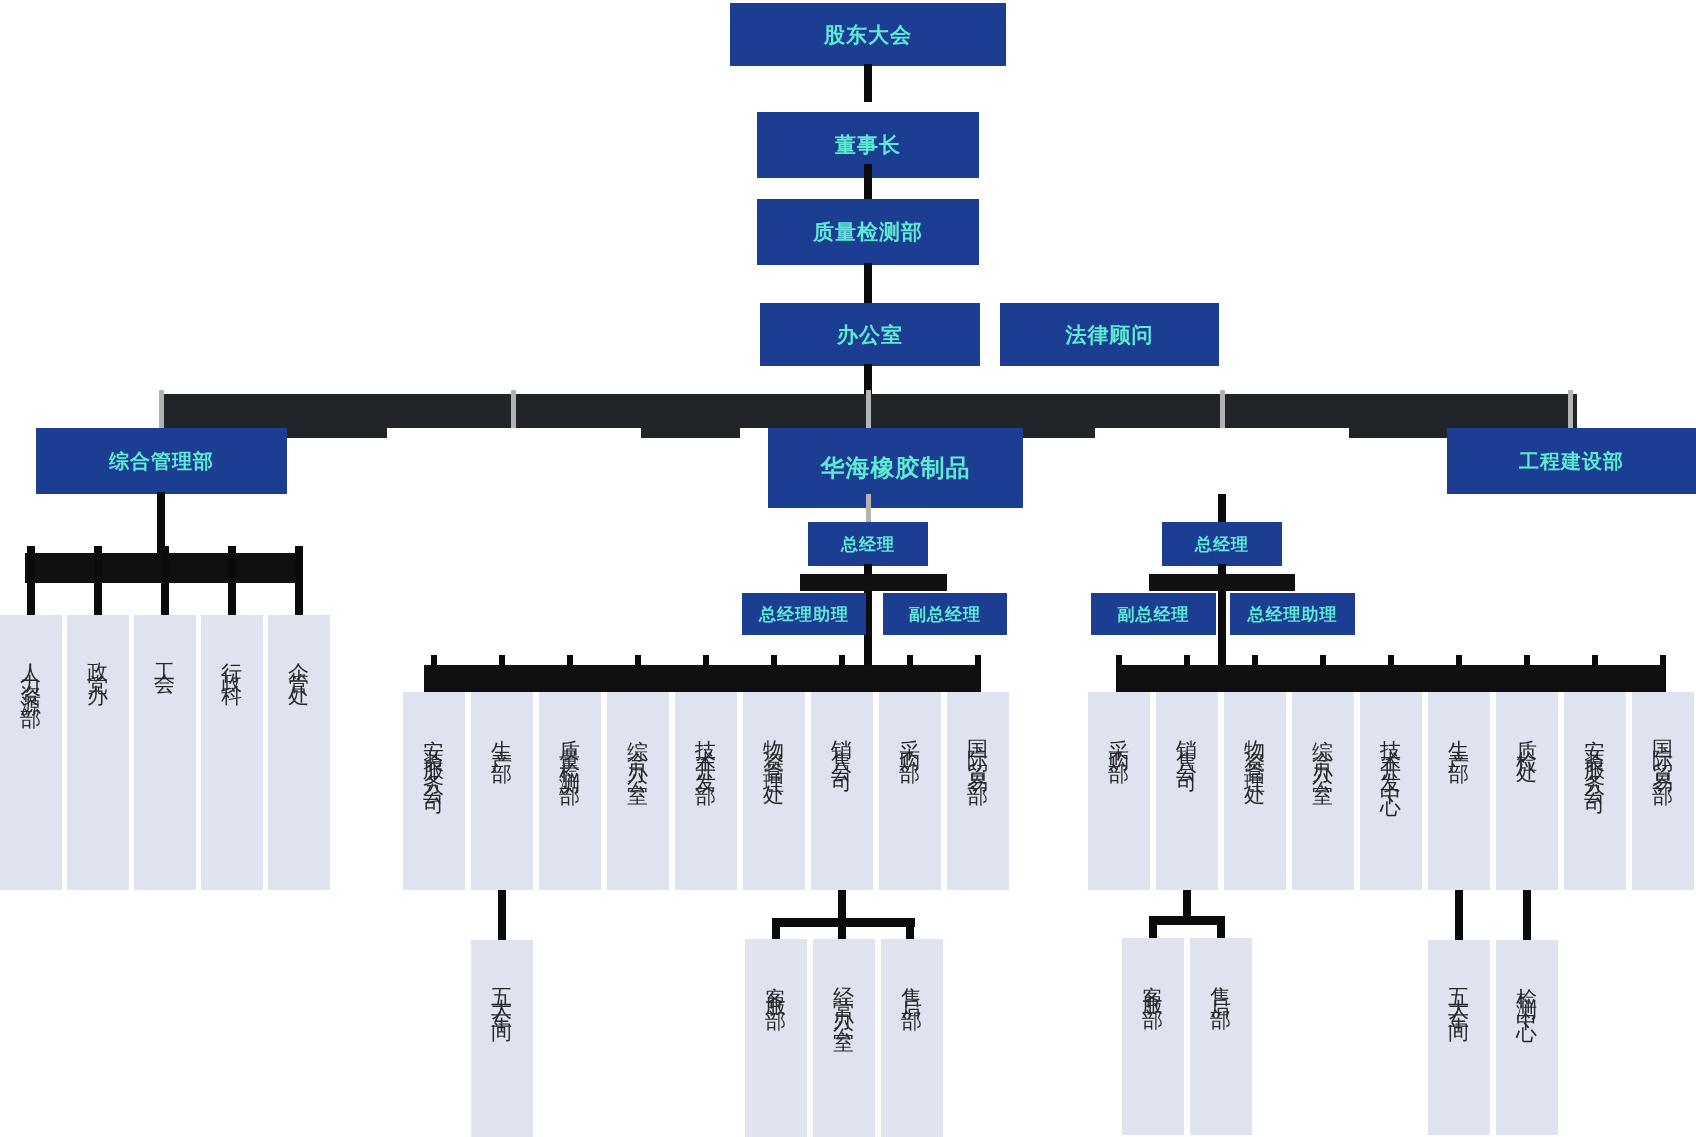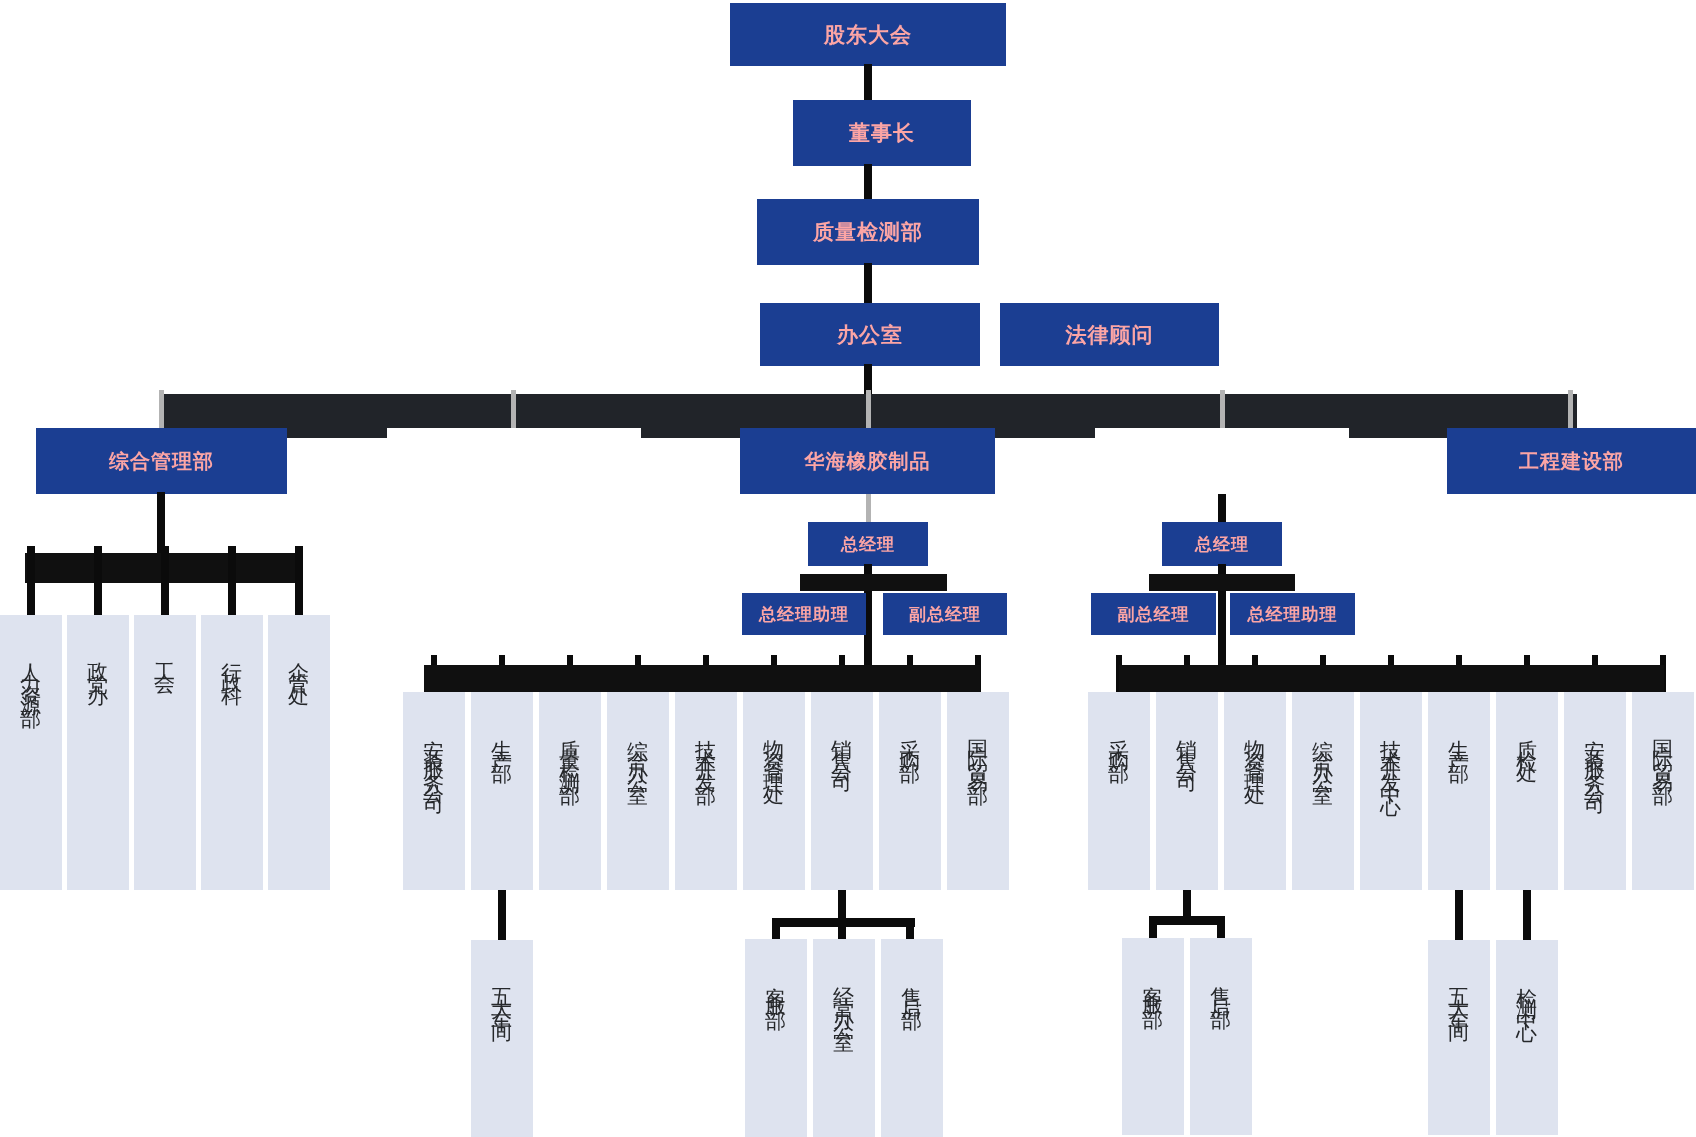--- a/index.html
+++ b/index.html
@@ -1,60 +1,60 @@
 <!DOCTYPE html>
 <html><head>
 <meta charset="utf-8">
 <style>
   html,body{margin:0;padding:0;background:#ffffff;}
   .canvas{position:relative;width:1696px;height:1137px;background:#ffffff;overflow:hidden;
           font-family:"Liberation Sans","DejaVu Sans",sans-serif;}
   
-  .bbox{position:absolute;background:#1b3e92;color:#fca5a5;display:flex;align-items:center;
+  .bbox{position:absolute;background:#1b3e92;color:#5eead4;display:flex;align-items:center;
         justify-content:center;font-weight:bold;font-size:21px;letter-spacing:1px;white-space:nowrap;}
   .bbox.sm{font-size:17px;}
   
   .lbox{position:absolute;background:#dee3ef;display:flex;justify-content:center;}
   .lbox span{writing-mode:vertical-rl;text-orientation:upright;font-size:21px;color:#26282b;
              letter-spacing:11px;padding-top:31px;line-height:1;}
   
   .bar{position:absolute;background:#212429;}
   .bar2{position:absolute;background:#101010;}
   .vline{position:absolute;background:#0b0b0b;}
   .gline{position:absolute;background:#b3b3b3;}
 </style>
 </head>
 <body>
 
 <div class="canvas">
 
   <div class="bbox" style="left:730px;top:3px;width:276px;height:63px;">股东大会</div>
   <div class="vline" style="left:864px;top:64px;width:8px;height:38px;"></div>
-  <div class="bbox" style="left:757px;top:100px;width:178px;height:66px;margin-left:36px;">董事长</div>
+  <div class="bbox" style="left:757px;top:112px;width:222px;height:66px;">董事长</div>
   <div class="vline" style="left:864px;top:164px;width:8px;height:37px;"></div>
   <div class="bbox" style="left:757px;top:199px;width:222px;height:66px;">质量检测部</div>
   <div class="vline" style="left:864px;top:263px;width:8px;height:42px;"></div>
 
   <div class="bbox" style="left:760px;top:303px;width:220px;height:63px;">办公室</div>
   <div class="bbox" style="left:1000px;top:303px;width:219px;height:63px;">法律顾问</div>
   <div class="vline" style="left:864px;top:364px;width:8px;height:32px;"></div>
 
   <div class="bar" style="left:160px;top:394px;width:1417px;height:34px;"></div>
   <div class="bar" style="left:287px;top:426px;width:100px;height:12px;"></div>
   <div class="bar" style="left:641px;top:426px;width:99px;height:12px;"></div>
   <div class="bar" style="left:995px;top:426px;width:100px;height:12px;"></div>
   <div class="bar" style="left:1349px;top:426px;width:98px;height:12px;"></div>
   <div class="gline" style="left:159px;top:390px;width:5px;height:38px;"></div>
   <div class="gline" style="left:511px;top:390px;width:5px;height:38px;"></div>
   <div class="gline" style="left:866px;top:390px;width:5px;height:38px;"></div>
   <div class="gline" style="left:1220px;top:390px;width:5px;height:38px;"></div>
   <div class="gline" style="left:1568px;top:390px;width:5px;height:38px;"></div>
 
   <div class="bbox" style="left:36px;top:428px;width:251px;height:66px;font-size:20px;">综合管理部</div>
-  <div class="bbox" style="left:740px;top:428px;width:255px;height:66px;font-size:20px;">华海橡胶制品</div>
+  <div class="bbox" style="left:768px;top:428px;width:255px;height:80px;font-size:24px;">华海橡胶制品</div>
   <div class="bbox" style="left:1447px;top:428px;width:249px;height:66px;font-size:20px;">工程建设部</div>
 
   <div class="vline" style="left:157px;top:492px;width:8px;height:63px;"></div>
   <div class="bar2" style="left:25px;top:553px;width:277px;height:30px;"></div>
   <div class="vline" style="left:27px;top:546px;width:8px;height:69px;"></div>
   <div class="vline" style="left:94px;top:546px;width:8px;height:69px;"></div>
   <div class="vline" style="left:161px;top:546px;width:8px;height:69px;"></div>
   <div class="vline" style="left:228px;top:546px;width:8px;height:69px;"></div>
   <div class="vline" style="left:295px;top:546px;width:8px;height:69px;"></div>
   <div class="lbox" style="left:0px;top:615px;width:62px;height:275px;">

